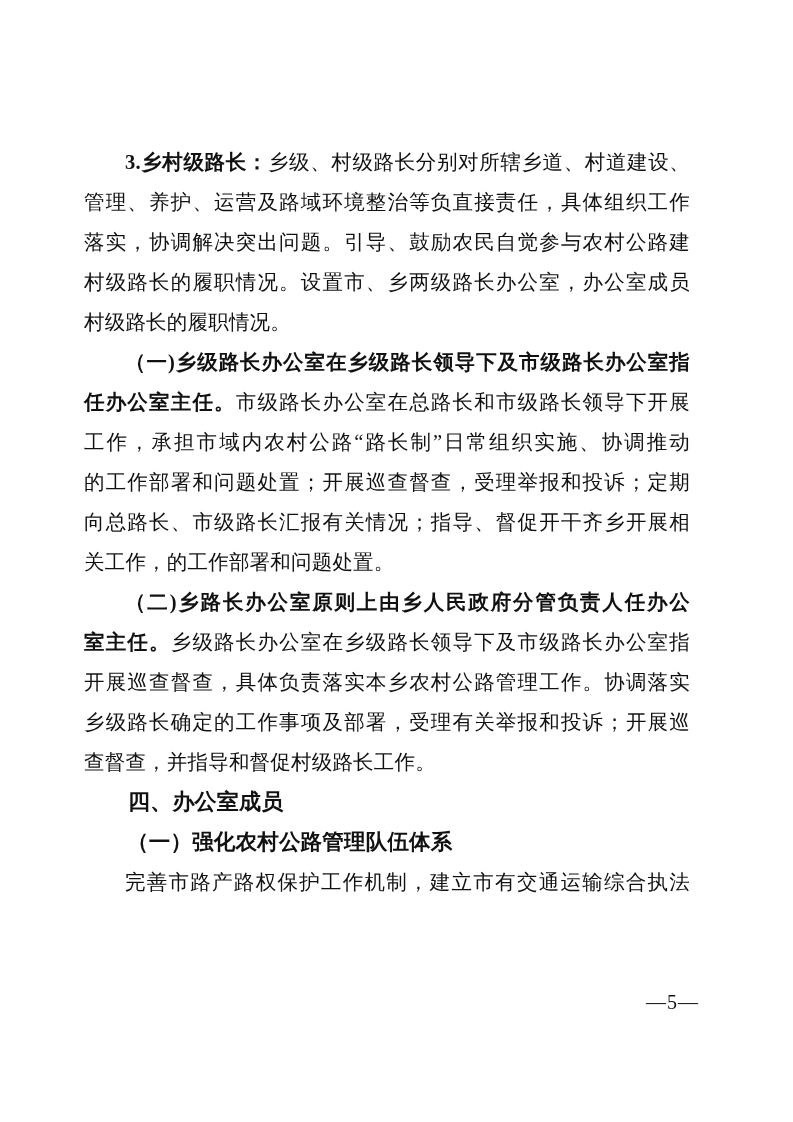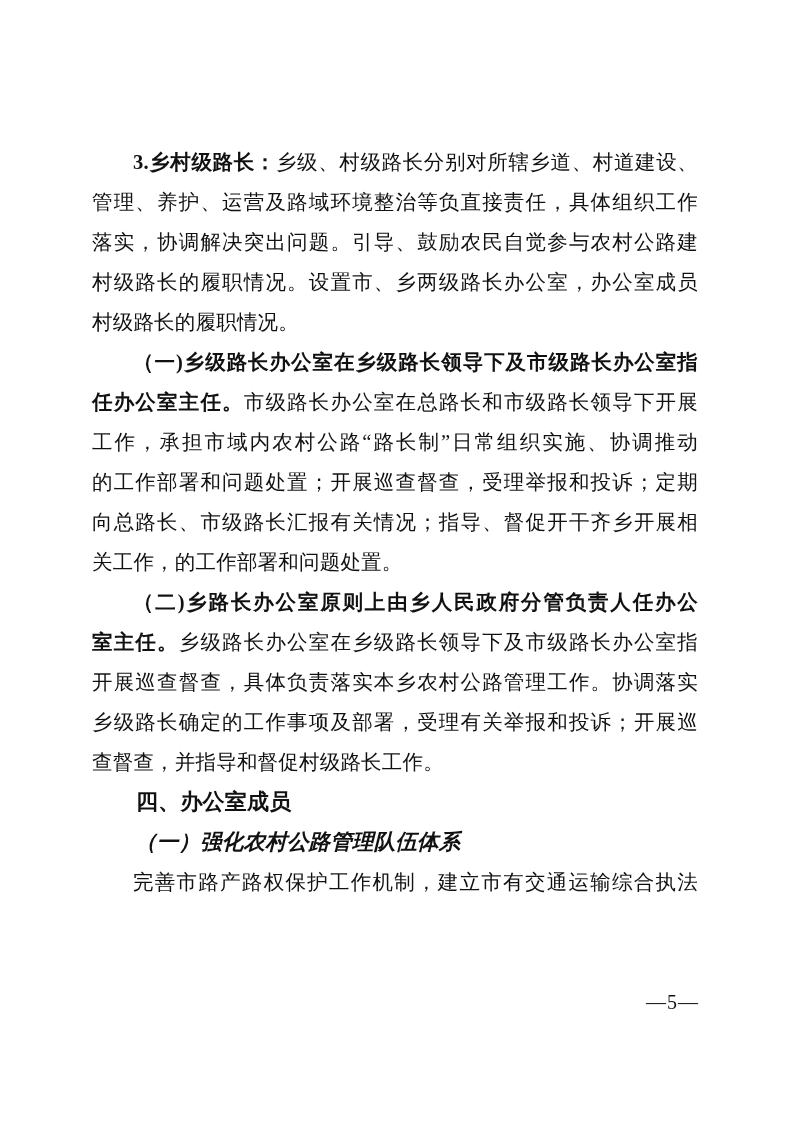--- a/index.html
+++ b/index.html
@@ -7,21 +7,21 @@
     width: 793px; height: 1122px;
     position: relative;
     background: #ffffff;
     font-family: "Liberation Serif", "DejaVu Serif", serif;
     color: #111111;
     overflow: hidden;
   }
   .page { position: absolute; inset: 0; background: #ffffff; }
   .content {
     position: absolute;
-    left: 92px; top: 142px;
+    left: 84px; top: 142px;
     width: 606px;
   }
   .block { margin: 0; }
   .line {
     height: 40px;
     line-height: 40px;
     font-size: 20.5px;
     text-align: justify;
     text-align-last: justify;
     text-justify: inter-character;
@@ -32,21 +32,21 @@
   .line.first { text-indent: 2em; }
   .line.last { text-align-last: left; }
   .seg.bold { font-weight: 700; }
   .heading-sans .line {
     font-family: "Liberation Sans", "DejaVu Sans", sans-serif;
     font-size: 22px;
     text-align: left; text-align-last: left;
   }
   .heading-serif .line {
     font-size: 21.5px;
-    text-align: right; text-align-last: left; font-style: italic;
+    text-align: right; text-align-last: left;
   }
   .page-number {
     position: absolute;
     left: 646px; top: 990px;
     font-size: 20px;
     line-height: 24px;
     letter-spacing: 1px;
     color: #111111;
   }
 </style>

